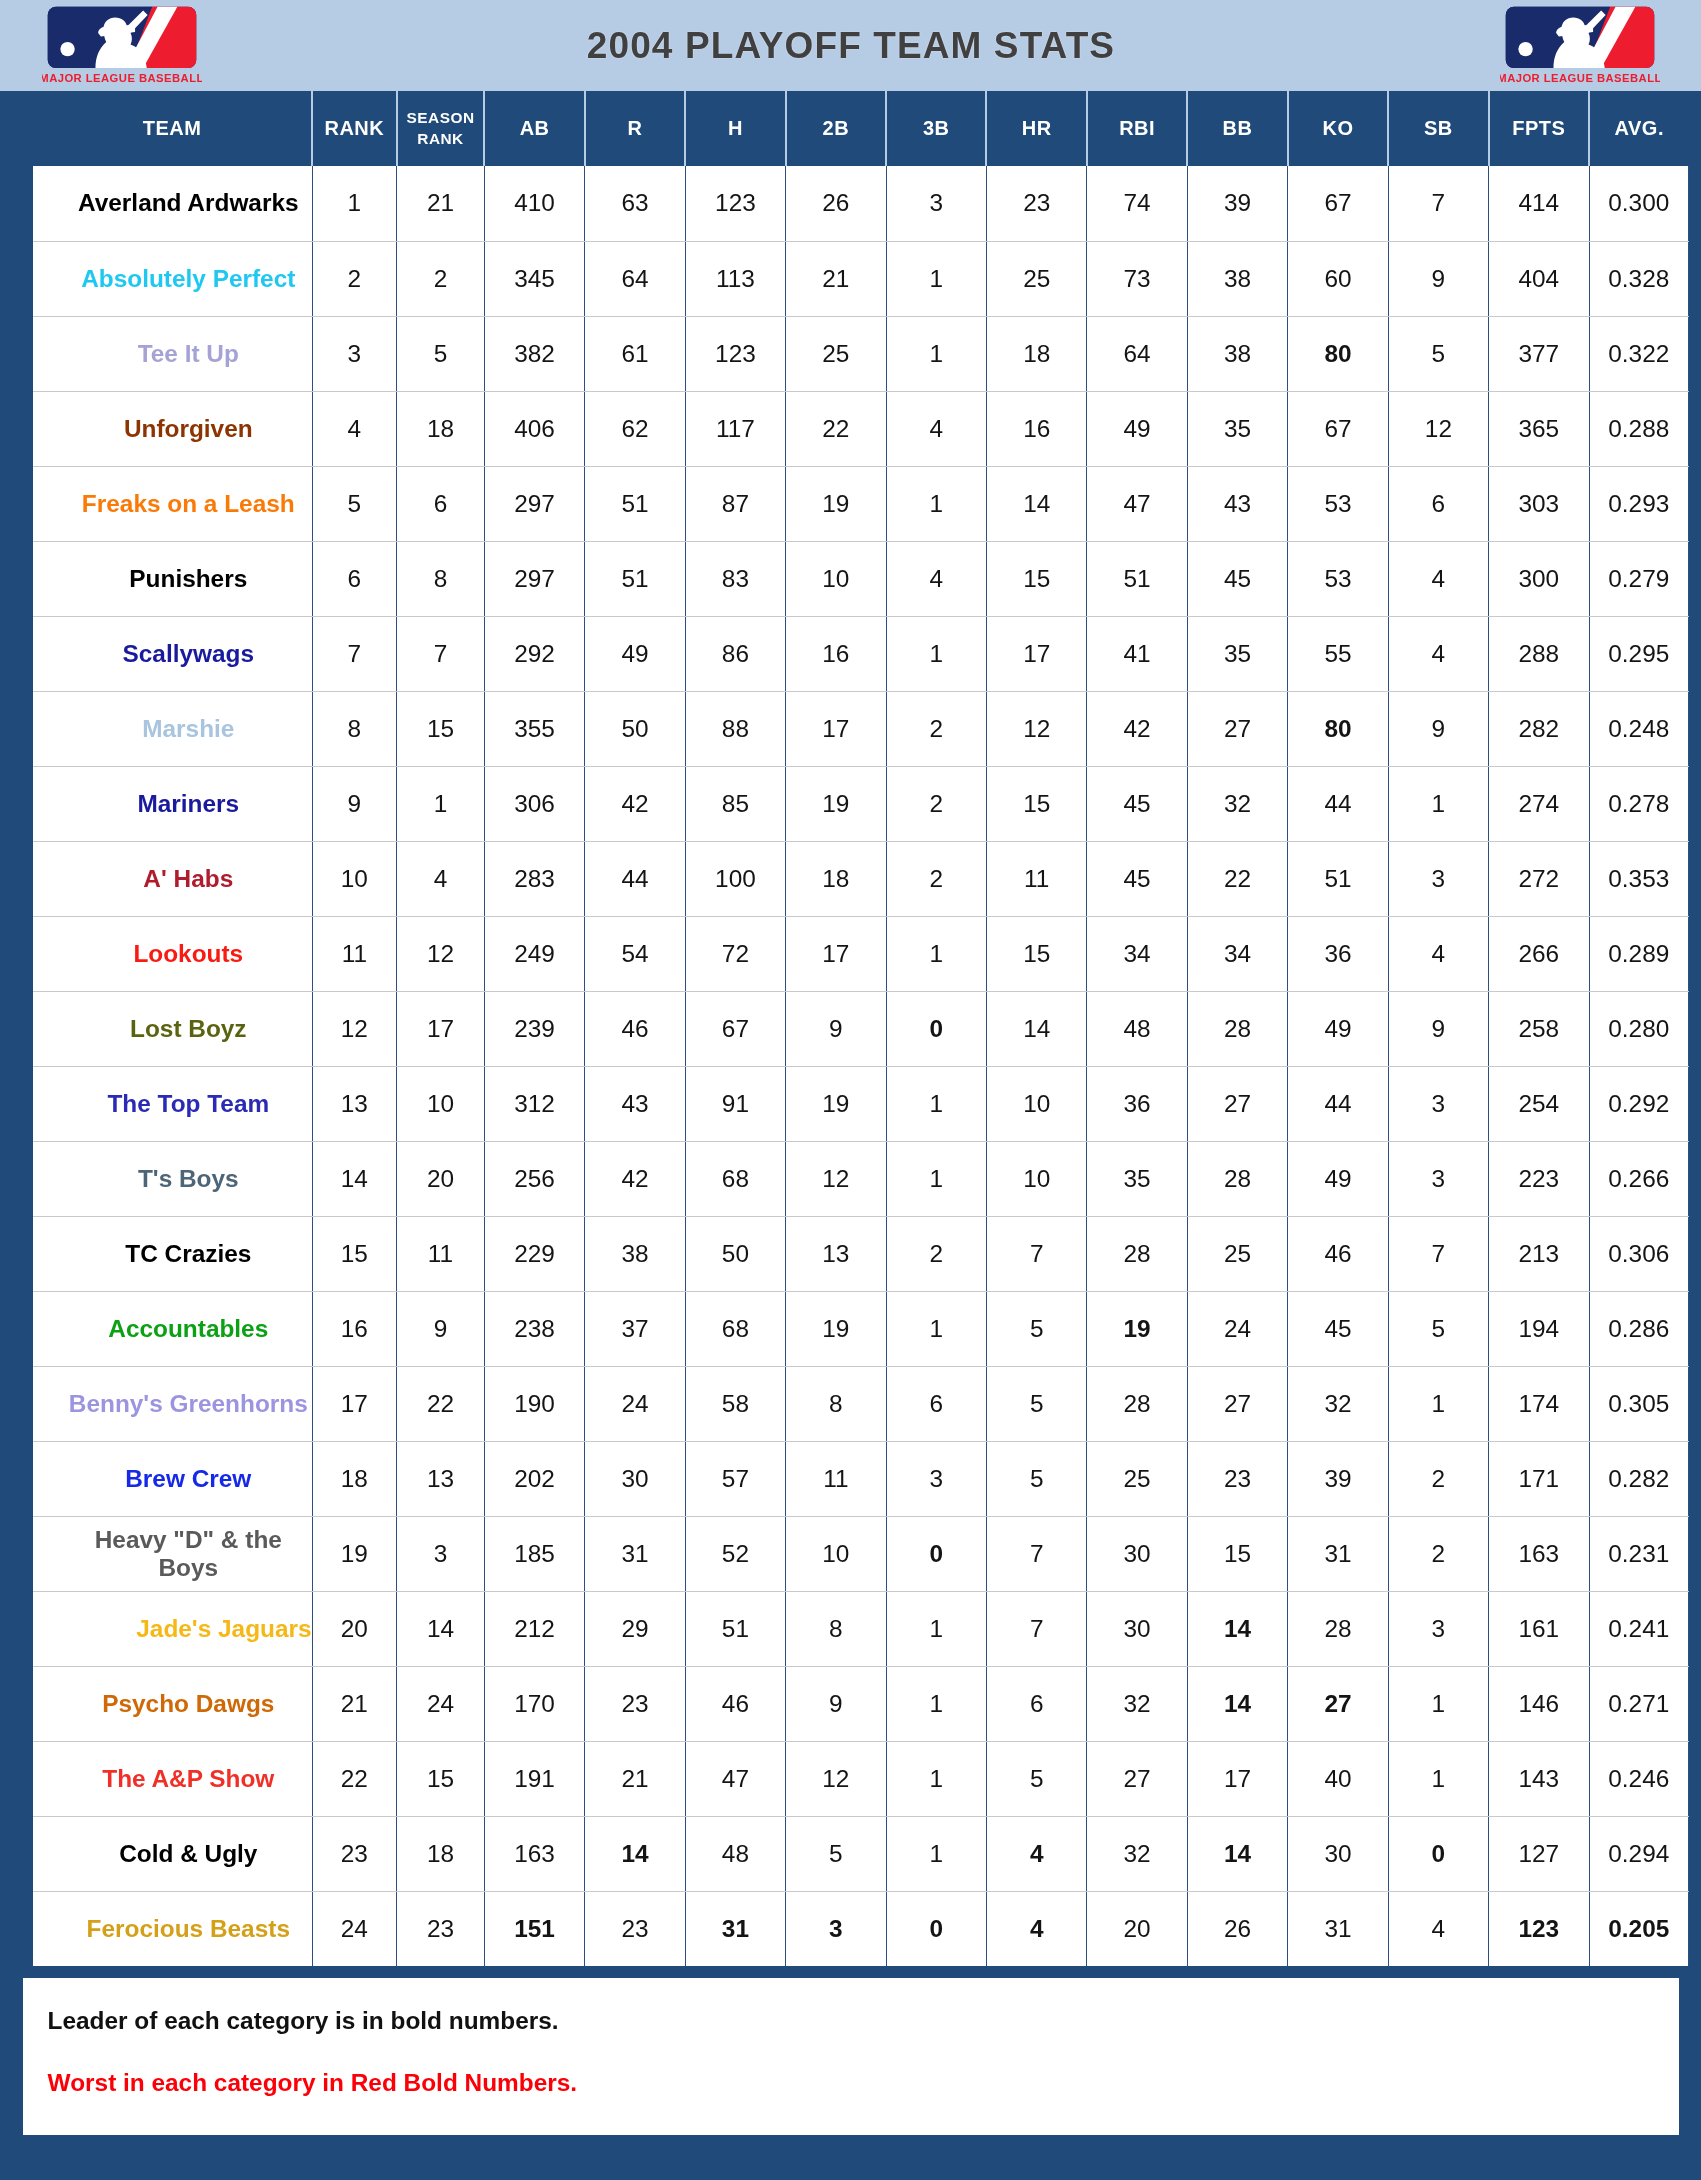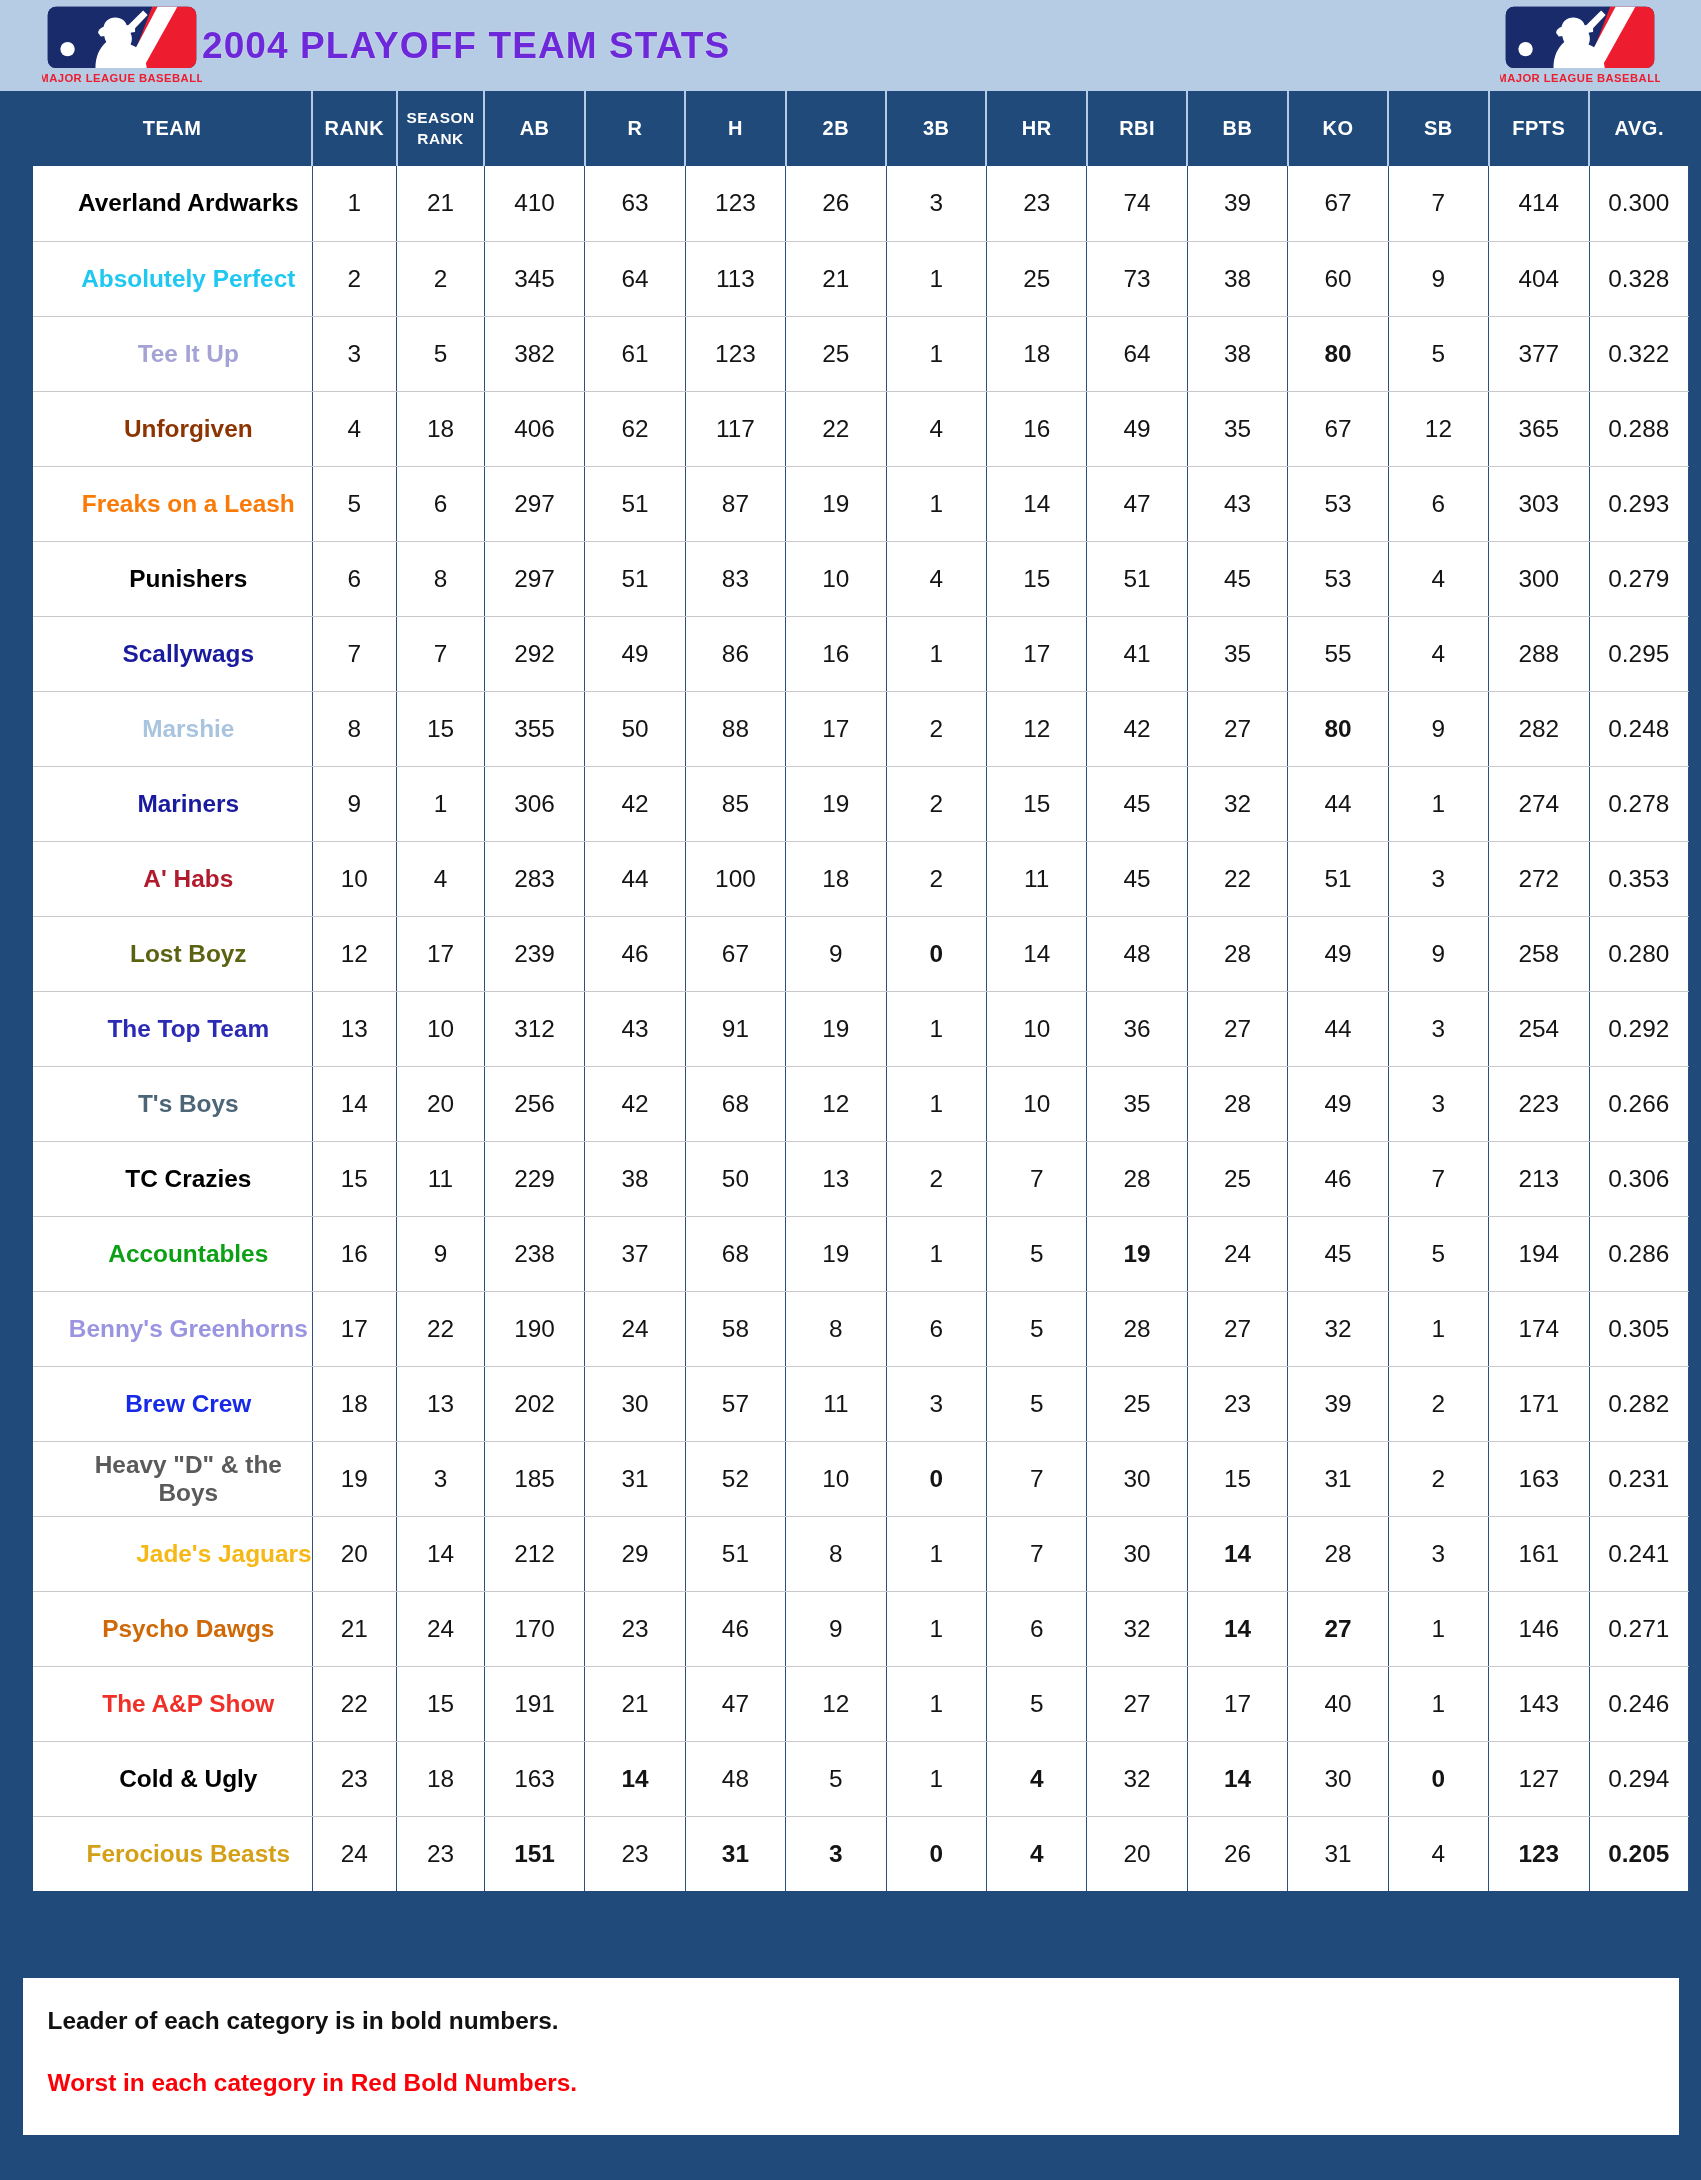--- a/index.html
+++ b/index.html
@@ -23,21 +23,22 @@
     left: 0; top: 0;
     width: 1702px; height: 91px;
     background: #b6cbe4;
     display: flex;
     align-items: center;
     justify-content: space-between;
     padding: 0 42px;
   }
   .title-text {
     flex: 1;
-    color: #6d28d9;
+    text-align: center;
+    color: #404040;
     font-size: 37px;
     font-weight: bold;
     letter-spacing: 1.1px;
     text-shadow: 0 0 1.8px rgba(255,255,255,0.6);
     font-family: "Liberation Sans", sans-serif;
   }
 
   
   .mlb-logo { width: 160px; height: 81px; flex: 0 0 auto; }
 
@@ -337,20 +338,37 @@
             <td>2</td>
             <td>11</td>
             <td>45</td>
             <td>22</td>
             <td>51</td>
             <td>3</td>
             <td>272</td>
             <td class="bold last-col">0.353</td>
           </tr>
           <tr>
+            <td class="team" style="color: rgb(247, 27, 17);">Lookouts</td>
+            <td>11</td>
+            <td>12</td>
+            <td>249</td>
+            <td>54</td>
+            <td>72</td>
+            <td>17</td>
+            <td>1</td>
+            <td>15</td>
+            <td>34</td>
+            <td>34</td>
+            <td>36</td>
+            <td>4</td>
+            <td>266</td>
+            <td class=" last-col">0.289</td>
+          </tr>
+          <tr>
             <td class="team" style="color: rgb(92, 99, 16);">Lost Boyz</td>
             <td>12</td>
             <td>17</td>
             <td>239</td>
             <td>46</td>
             <td>67</td>
             <td>9</td>
             <td class="red">0</td>
             <td>14</td>
             <td>48</td>

